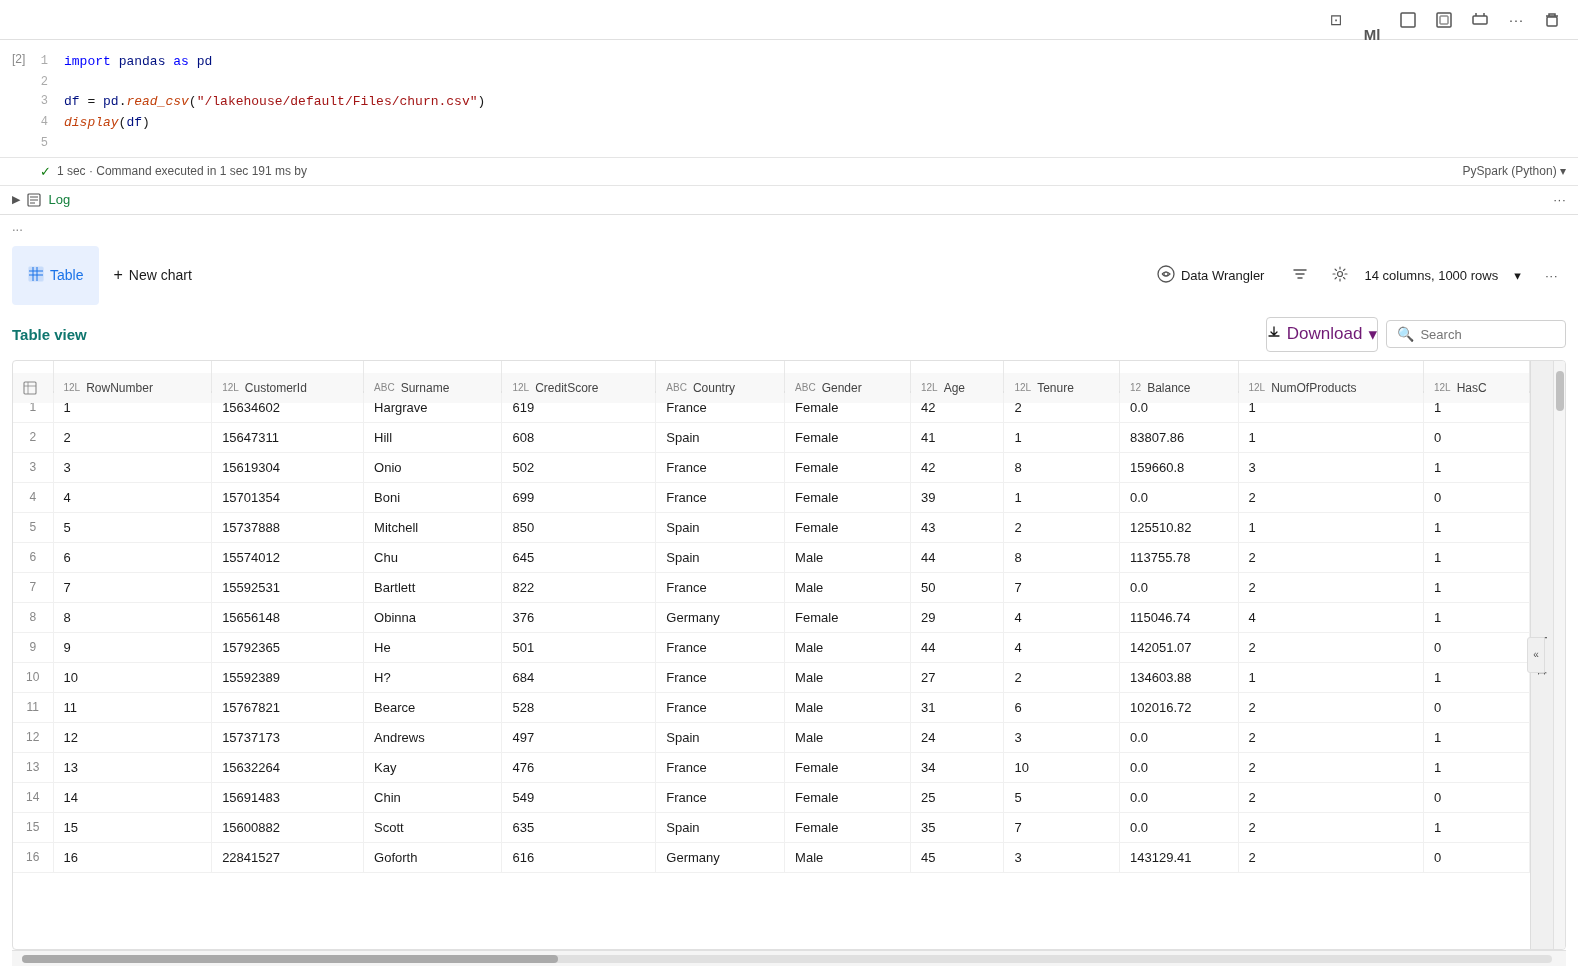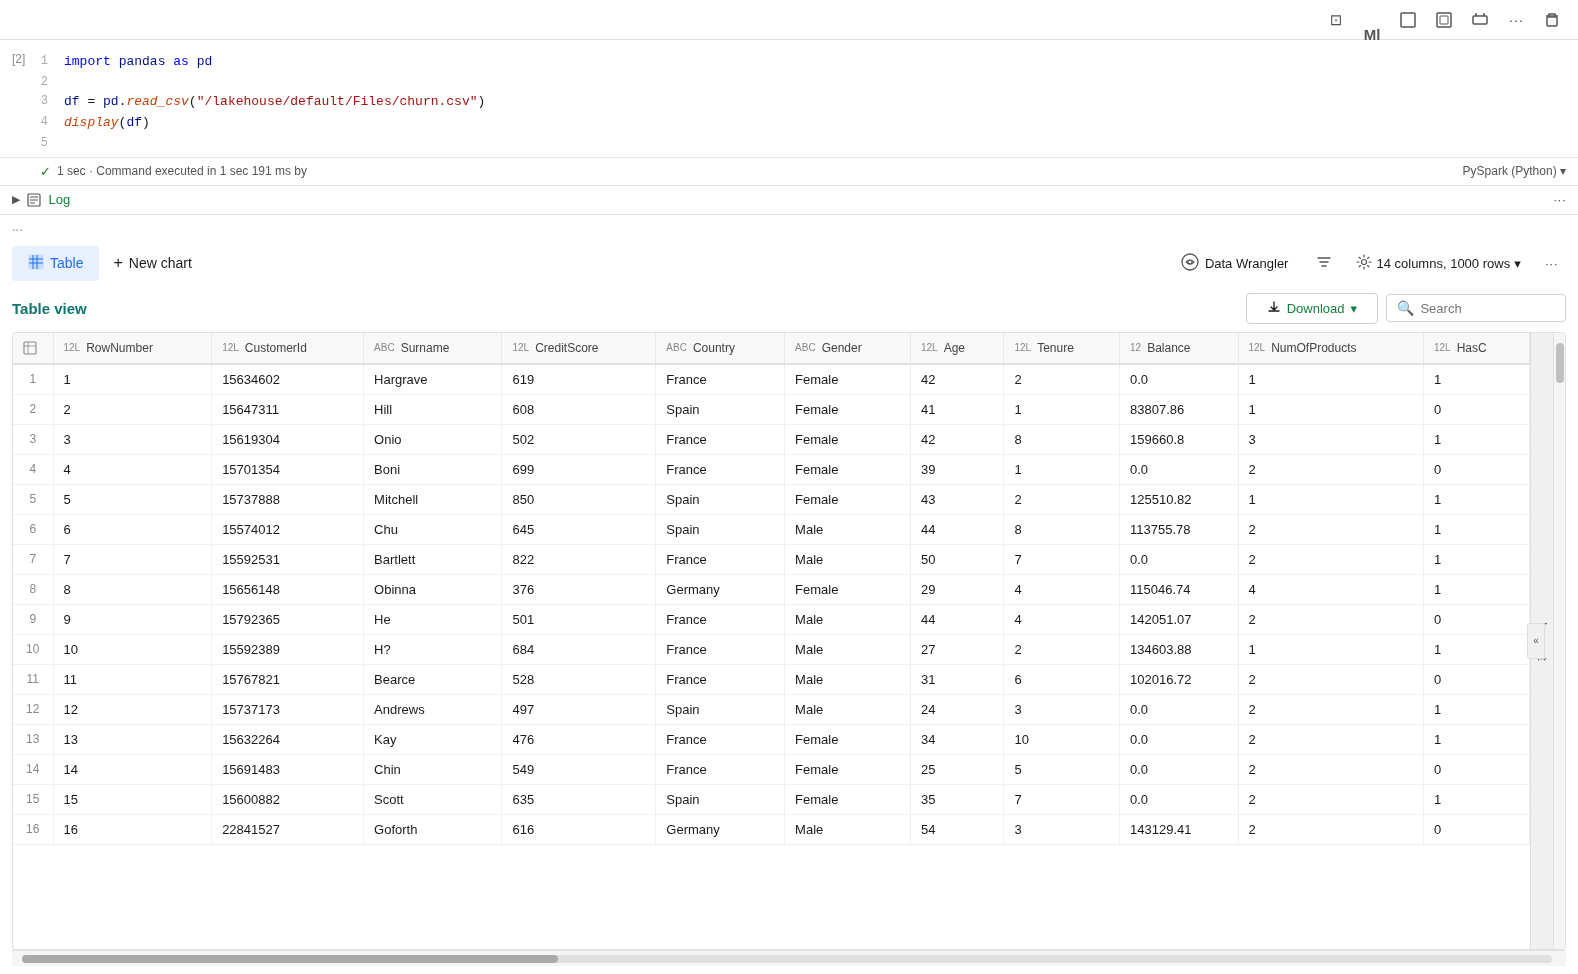--- a/index.html
+++ b/index.html
@@ -38,44 +38,44 @@
     .log-more { margin-left: auto; color: #555; }
 
     
     .ellipsis-row { padding: 4px 12px; color: #888; font-size: 13px; }
 
     
     .output-panel { flex: 1; background: #fff; display: flex; flex-direction: column; overflow: hidden; padding: 8px 12px; }
 
     
     .view-tabs { display: flex; align-items: center; gap: 0; margin-bottom: 12px; }
-    .tab-btn { display: flex; align-items: center; gap: 6px; padding: 8px 16px; cursor: pointer; border-radius: 4px; font-size: 14px; font-weight: 500; color: #1a1a1a; background: transparent; border: none; }
+    .tab-btn { display: flex; align-items: center; gap: 6px; padding: 20px 16px; cursor: pointer; border-radius: 4px; font-size: 14px; font-weight: 500; color: #1a1a1a; background: transparent; border: none; }
     .tab-btn.active { background: #e8f0fe; color: #1a73e8; }
 
     .new-chart-btn { display: flex; align-items: center; gap: 6px; padding: 8px 14px; cursor: pointer; font-size: 14px; color: #1a1a1a; background: transparent; border: none; border-radius: 4px; }
 
     .tabs-right { margin-left: auto; display: flex; align-items: center; gap: 8px; }
     .data-wrangler-btn { display: flex; align-items: center; gap: 6px; padding: 6px 12px; cursor: pointer; font-size: 13px; color: #1a1a1a; background: transparent; border: none; border-radius: 4px; }
     .filter-btn { padding: 6px 8px; cursor: pointer; background: transparent; border: none; border-radius: 4px; color: #555; }
-    .col-info { display: flex; align-items: center; gap: 4px; font-size: 13px; color: #1a1a1a; cursor: pointer; padding: 4px 8px; border-radius: 4px; }
+    .col-info { display: flex; align-items: center; gap: 16px; font-size: 13px; color: #1a1a1a; cursor: pointer; padding: 4px 8px; border-radius: 4px; }
     .more-btn { padding: 6px 8px; cursor: pointer; background: transparent; border: none; border-radius: 4px; color: #555; }
 
     
     .table-view-header { display: flex; align-items: center; justify-content: space-between; margin-bottom: 8px; }
     .table-view-title { font-size: 15px; font-weight: 600; color: #0f766e; }
     .table-actions { display: flex; align-items: center; gap: 8px; }
-    .download-btn { display: flex; align-items: center; gap: 6px; padding: 6px 20px; border: 1px solid #d0d0d0; border-radius: 4px; cursor: pointer; background: #fff; font-size: 13px; color: #15803d; }
+    .download-btn { display: flex; align-items: center; gap: 6px; padding: 6px 0; border: 1px solid #d0d0d0; border-radius: 4px; cursor: pointer; background: #fff; font-size: 17px; color: #701a75; }
     .search-box { display: flex; align-items: center; gap: 6px; padding: 5px 10px; border: 1px solid #d0d0d0; border-radius: 4px; background: #fff; width: 180px; }
     .search-box input { border: none; outline: none; font-size: 13px; color: #1a1a1a; width: 100%; background: transparent; }
     .search-icon-inner { color: #888; font-size: 14px; }
 
     
     .data-table-wrapper { flex: 1; overflow: auto; border: 1px solid #e0e0e0; border-radius: 4px; position: relative; }
     .data-table { width: 100%; border-collapse: collapse; font-size: 13px; }
-    .data-table thead tr { background: #f8f8f8; border-bottom: 2px solid #e0e0e0; position: sticky; top: 0; z-index: 2; }
+    .data-table thead tr { background: #f8f8f8; border-bottom: 2px solid #e0e0e0; position: sticky; top: 12px; z-index: 2; }
     .data-table thead th { padding: 8px 10px; text-align: left; font-weight: 500; color: #444; white-space: nowrap; border-right: 1px solid #e8e8e8; font-size: 12px; }
     .data-table thead th:first-child { width: 40px; text-align: center; }
     .data-table tbody tr { border-bottom: 1px solid #f0f0f0; }
     .data-table tbody td { padding: 7px 10px; color: #1a1a1a; white-space: nowrap; border-right: 1px solid #f0f0f0; }
     .data-table tbody td:first-child { text-align: center; color: #888; font-size: 12px; }
     .col-type { font-size: 10px; color: #888; margin-right: 4px; }
     .th-inner { display: flex; align-items: center; gap: 2px; }
 
     
     .inspect-panel { writing-mode: vertical-rl; text-orientation: mixed; padding: 8px 4px; background: #f0f0f0; border-left: 1px solid #ddd; font-size: 12px; color: #555; cursor: pointer; display: flex; align-items: center; justify-content: center; }
@@ -505,21 +505,21 @@
                 <td>1</td>
               </tr>
               <tr>
                 <td>16</td>
                 <td>16</td>
                 <td>22841527</td>
                 <td>Goforth</td>
                 <td>616</td>
                 <td>Germany</td>
                 <td>Male</td>
-                <td>54</td>
+                <td>45</td>
                 <td>3</td>
                 <td>143129.41</td>
                 <td>2</td>
                 <td>0</td>
               </tr>
             </tbody>
         </table>
       </div>
 
       <div class="inspect-panel">Inspect</div>

